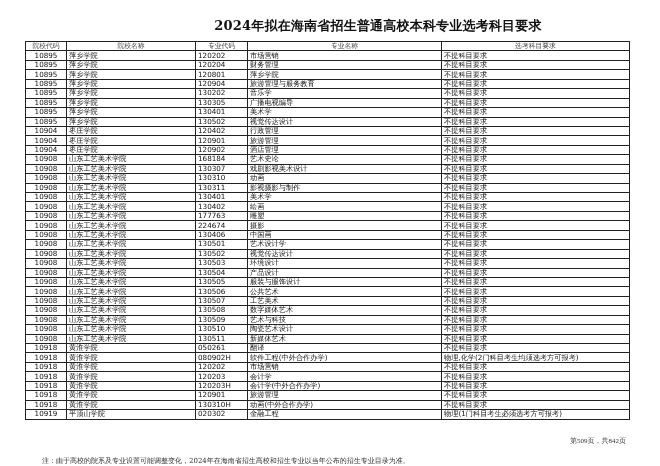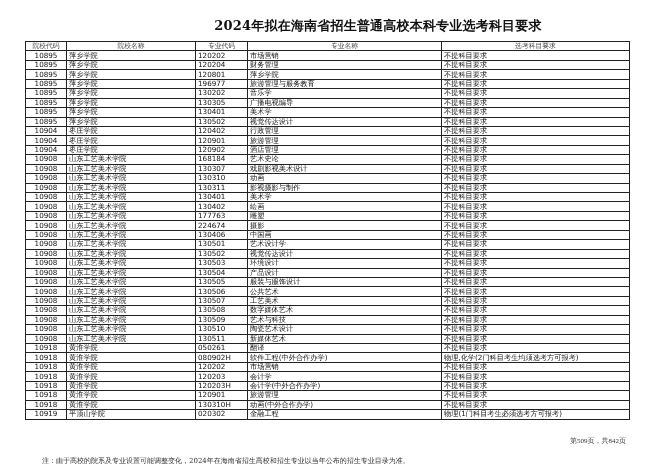--- a/index.html
+++ b/index.html
@@ -61,21 +61,21 @@
       <tr>
         <td class="code">10895</td>
         <td>萍乡学院</td>
         <td>120801</td>
         <td>萍乡学院</td>
         <td>不提科目要求</td>
       </tr>
       <tr>
         <td class="code">10895</td>
         <td>萍乡学院</td>
-        <td>196977</td>
+        <td>120904</td>
         <td>旅游管理与服务教育</td>
         <td>不提科目要求</td>
       </tr>
       <tr>
         <td class="code">10895</td>
         <td>萍乡学院</td>
         <td>130202</td>
         <td>音乐学</td>
         <td>不提科目要求</td>
       </tr>

